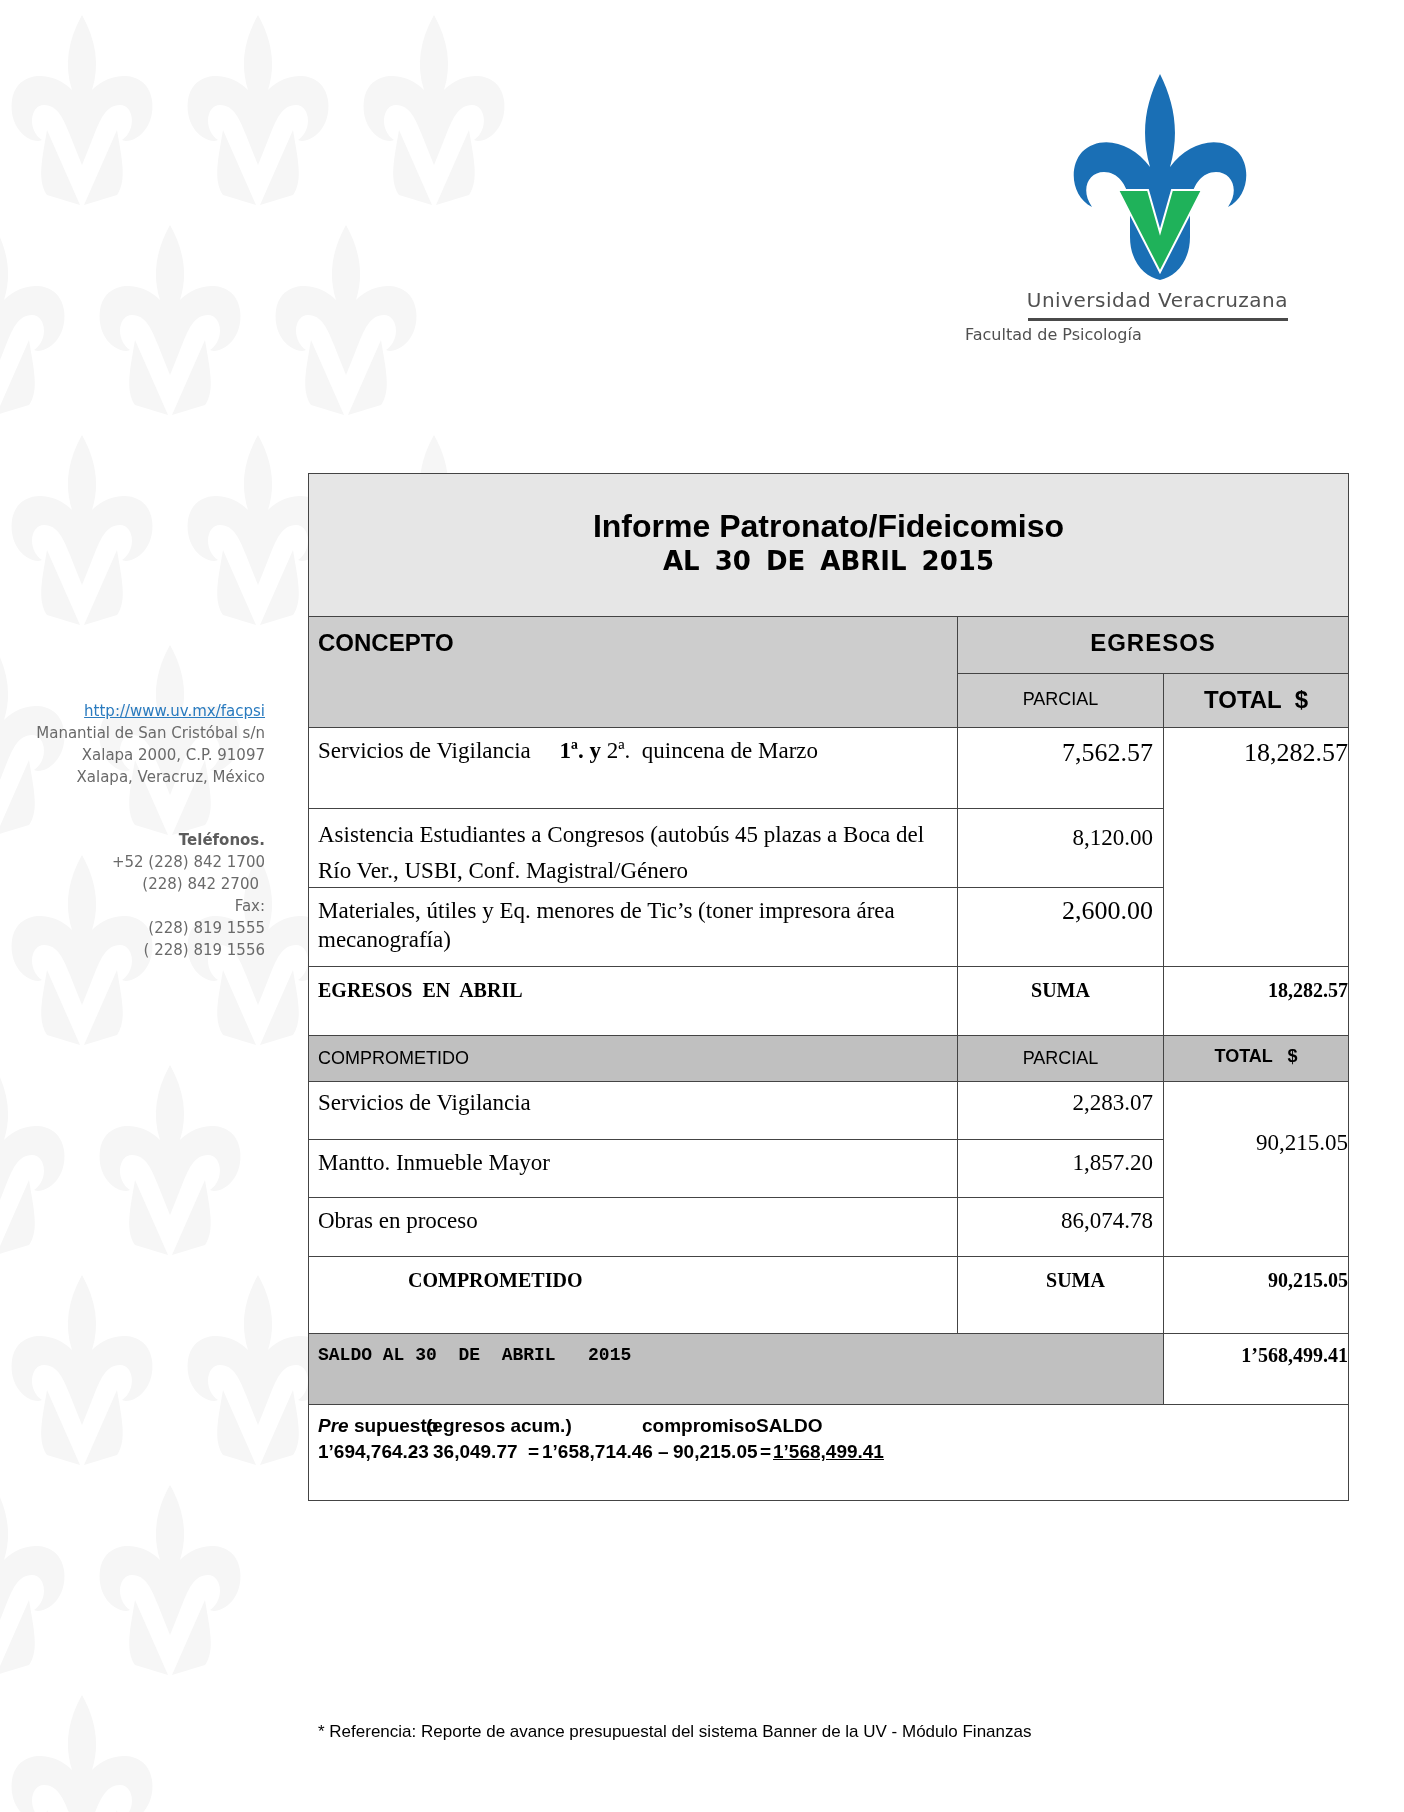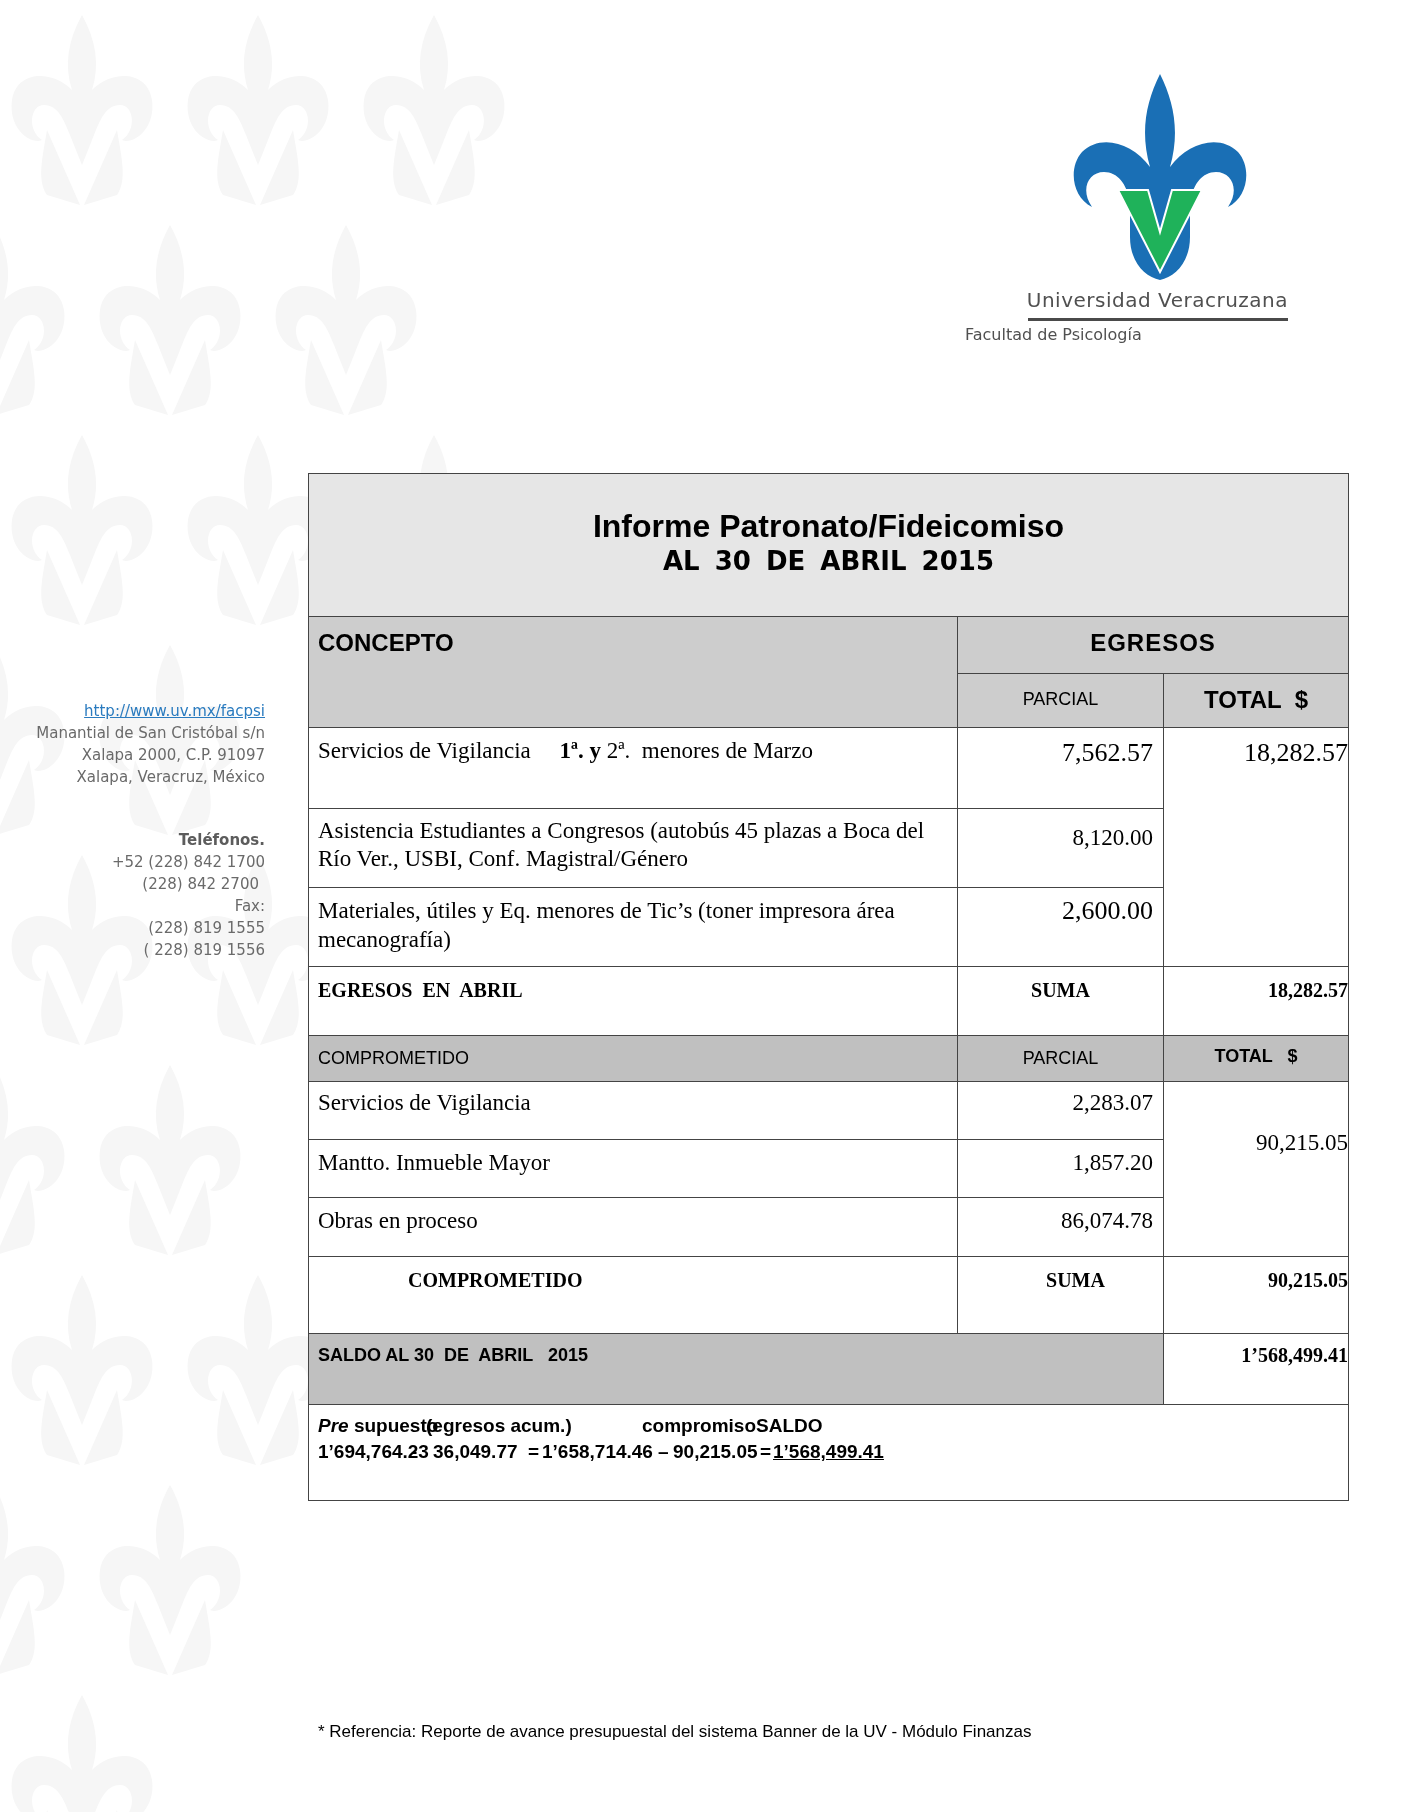--- a/index.html
+++ b/index.html
@@ -103,32 +103,32 @@
     <div class="hv" style="text-align:center;margin-top:12px;letter-spacing:1px;">EGRESOS</div>
   </div>
   <div class="cell g-hdr" style="left:649px;top:200px;width:206px;height:54px;">
     <div class="hv" style="text-align:center;margin-top:15px;font-weight:normal;font-size:18px;">PARCIAL</div>
   </div>
   <div class="cell g-hdr c-noright" style="left:855px;top:200px;width:184px;height:54px;">
     <div class="hv" style="text-align:center;margin-top:12px;white-space:pre;">TOTAL  $</div>
   </div>
 
   <div class="cell" style="left:0;top:254px;width:649px;height:81px;">
-    <div class="tm" style="padding:10px 9px;white-space:pre;"><span>Servicios de Vigilancia</span>     <b>1ª. y</b> <span>2ª.  menores de Marzo</span></div>
+    <div class="tm" style="padding:10px 9px;white-space:pre;"><span>Servicios de Vigilancia</span>     <b>1ª. y</b> <span>2ª.  quincena de Marzo</span></div>
   </div>
   <div class="cell" style="left:649px;top:254px;width:206px;height:81px;">
     <div class="tm num" style="margin-top:10px;font-size:26px;">7,562.57</div>
   </div>
 
   <div class="cell c-noright" style="left:855px;top:254px;width:184px;height:239px;">
     <div class="tm" style="text-align:right;padding-right:0;margin-top:10px;font-size:26px;">18,282.57</div>
   </div>
 
   <div class="cell" style="left:0;top:335px;width:649px;height:79px;">
-    <div class="tm" style="padding:8px 9px;line-height:28px;width:620px;">Asistencia Estudiantes a Congresos (autobús 45 plazas a Boca del Río Ver., USBI, Conf. Magistral/Género</div>
+    <div class="tm" style="padding:8px 9px;line-height:36px;width:620px;">Asistencia Estudiantes a Congresos (autobús 45 plazas a Boca del Río Ver., USBI, Conf. Magistral/Género</div>
   </div>
   <div class="cell" style="left:649px;top:335px;width:206px;height:79px;">
     <div class="tm num" style="margin-top:16px;">8,120.00</div>
   </div>
 
   <div class="cell" style="left:0;top:414px;width:649px;height:79px;">
     <div class="tm" style="padding:8px 9px;line-height:29px;width:630px;">Materiales, útiles y Eq. menores de Tic’s (toner impresora área mecanografía)</div>
   </div>
   <div class="cell" style="left:649px;top:414px;width:206px;height:79px;">
     <div class="tm num" style="margin-top:8px;font-size:26px;">2,600.00</div>
@@ -180,21 +180,21 @@
     <div class="tm-b" style="padding:12px 0 0 99px;">COMPROMETIDO</div>
   </div>
   <div class="cell" style="left:649px;top:783px;width:206px;height:77px;">
     <div class="tm-b" style="text-align:center;margin-top:12px;padding-left:30px;">SUMA</div>
   </div>
   <div class="cell c-noright" style="left:855px;top:783px;width:184px;height:77px;">
     <div class="tm-b" style="text-align:right;margin-top:12px;">90,215.05</div>
   </div>
 
   <div class="cell g-hdr2" style="left:0;top:860px;width:855px;height:71px;">
-    <span class="txt hv" style="left:9px;top:11px;font-size:18px;white-space:pre;">SALDO AL 30  DE  ABRIL   2015</span>
+    <span class="txt hv" style="left:9px;top:11px;font-size:18px;white-space:pre;font-family:Liberation Mono, monospace;">SALDO AL 30  DE  ABRIL   2015</span>
   </div>
   <div class="cell c-noright" style="left:855px;top:860px;width:184px;height:71px;">
     <div class="tm-b" style="text-align:right;margin-top:10px;">1’568,499.41</div>
   </div>
 
   <div class="cell c-noright" style="left:0;top:931px;width:1039px;height:95px;border-bottom:none;">
     <span class="eq" style="left:9px;top:10px;"><i>Pre</i><span> supuesto</span></span>
     <span class="eq" style="left:117px;top:10px;">(egresos acum.)</span>
     <span class="eq" style="left:333px;top:10px;">compromiso</span>
     <span class="eq" style="left:447px;top:10px;">SALDO</span>

